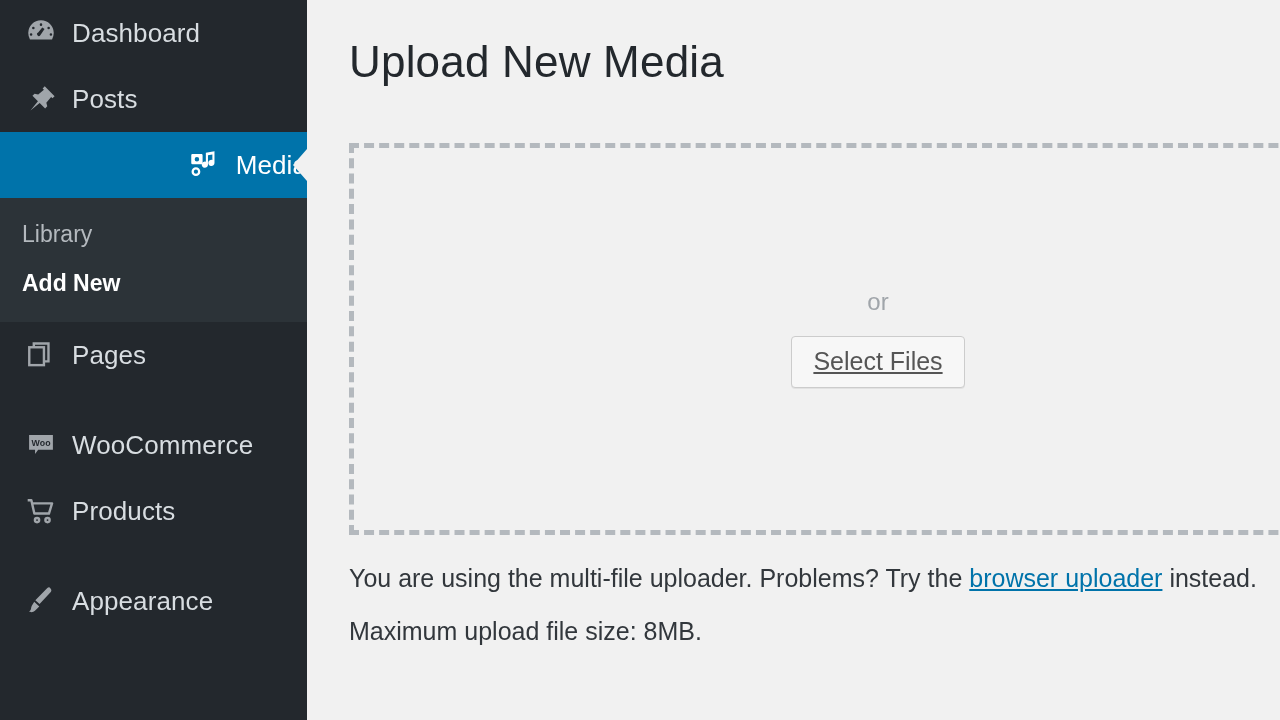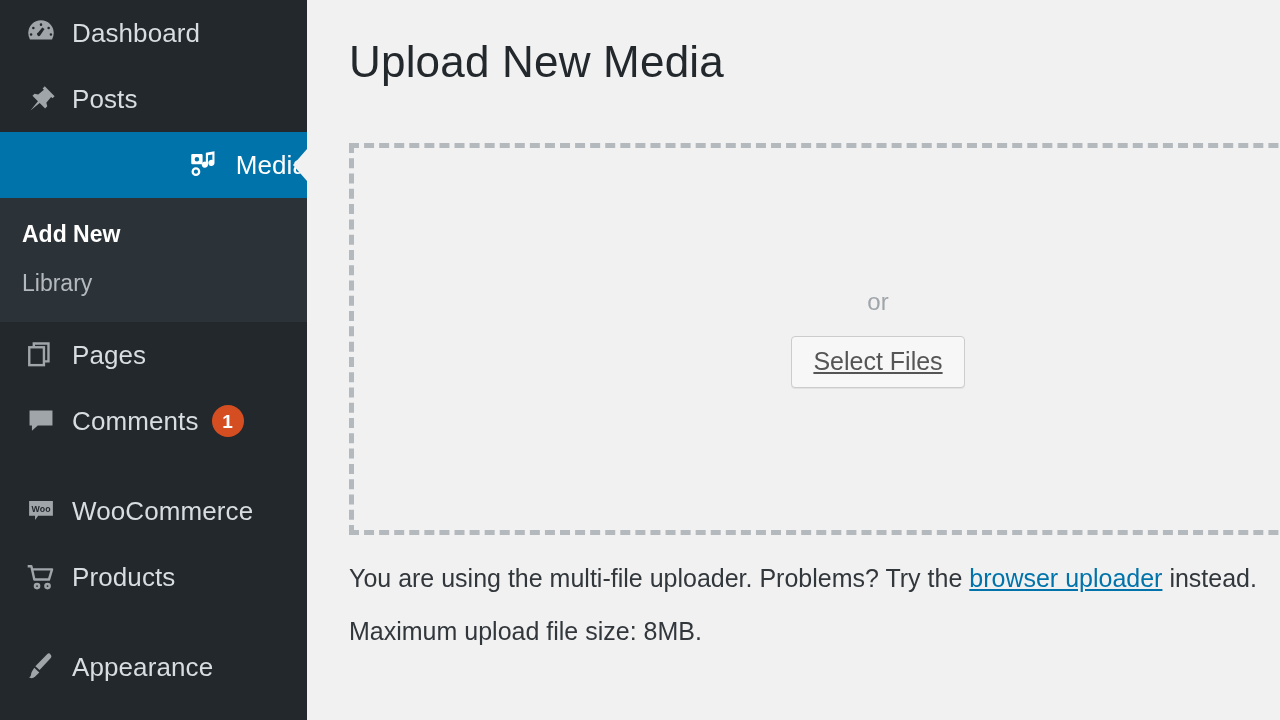--- a/index.html
+++ b/index.html
@@ -240,43 +240,34 @@
         <svg width="34" height="34" viewBox="0 0 24 24" fill="#ffffff" aria-hidden="true">
           <path d="M3.2 4.3h6.2c.5 0 .9.4.9.9v5.3c0 .5-.4.9-.9.9H3.2a.9.9 0 0 1-.9-.9V5.2c0-.5.4-.9.9-.9zm3.1 2a1.6 1.6 0 1 0 0 3.2 1.6 1.6 0 0 0 0-3.2z"></path>
           <path d="M12.6 3.4l6.1-1.1v8.2a2.2 2.2 0 1 1-1.5-2.1V4.6l-3.1.6v6.6a2.2 2.2 0 1 1-1.5-2.1V3.4z"></path>
           <path d="M5.6 13.6a3.1 3.1 0 1 0 0 6.2 3.1 3.1 0 0 0 0-6.2zm0 1.6a1.5 1.5 0 1 1 0 3 1.5 1.5 0 0 1 0-3z"></path>
         </svg>
       </span>
       <span class="mi-label">Media</span>
     </div>
 
     <div class="submenu">
+      <span class="submenu-item">Library</span>
       <span class="submenu-item current">Add New</span>
-      <span class="submenu-item">Library</span>
     </div>
 
     <div class="menu-item">
       <span class="mi-icon">
         <svg width="32" height="32" viewBox="0 0 24 24" fill="none" stroke="#a0a5aa" stroke-width="1.8" aria-hidden="true">
           <rect x="3.2" y="6.2" width="11" height="13.4"></rect>
           <path d="M6.6 6.2V3.4h11v13.4h-3.4"></path>
         </svg>
       </span>
       <span class="mi-label">Pages</span>
     </div>
 
-    <div class="menu-item">
-      <span class="mi-icon">
-        <svg width="32" height="32" viewBox="0 0 24 24" fill="#a0a5aa" aria-hidden="true">
-          <path d="M3.4 4.2h17.2v11.2H9.6l-4.4 4v-4H3.4z"></path>
-        </svg>
-      </span>
-      <span class="mi-label">Comments</span>
-      <span class="badge">1</span>
-    </div>
 
     <div class="menu-gap"></div>
 
     <div class="menu-item">
       <span class="mi-icon">
         <svg width="34" height="34" viewBox="0 0 24 24" aria-hidden="true">
           <path d="M3.6 5h16.8v10.4H10l-2.2 2.9v-2.9H3.6z" fill="#a0a5aa"></path>
           <text x="12" y="12.6" text-anchor="middle" font-family="Liberation Sans, sans-serif" font-size="6.2" font-weight="bold" fill="#23282d">Woo</text>
         </svg>
       </span>

